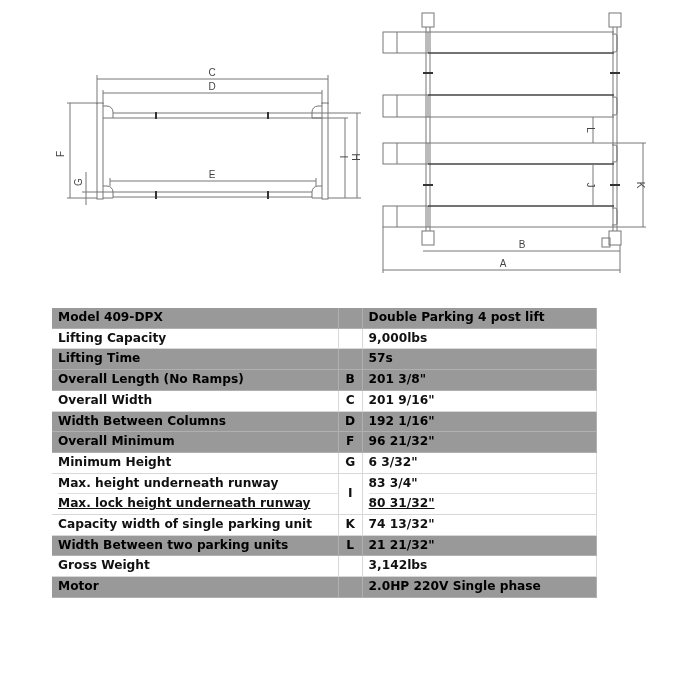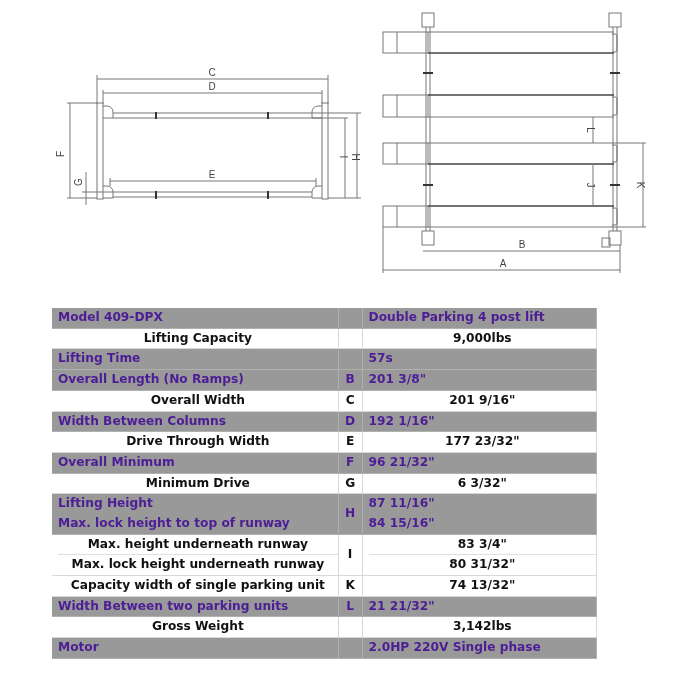--- a/index.html
+++ b/index.html
@@ -4,27 +4,27 @@
 <style>
   html, body { margin: 0; padding: 0; background: #ffffff; }
   body { width: 700px; height: 700px; position: relative; overflow: hidden; font-family: "DejaVu Sans", sans-serif; }
   .diagram { position: absolute; left: 0; top: 0; }
   .spec-table {
     position: absolute; left: 52px; top: 308px; width: 545px;
     border-collapse: collapse; font-family: "DejaVu Sans", sans-serif;
     font-size: 12.2px; font-weight: bold;
   }
   .spec-table td { padding: 0 0 0 6px; height: 19.7px; line-height: 19.7px; white-space: nowrap; border-right: 1px solid #d8d8d8; border-bottom: 1px solid #d8d8d8; }
-  .spec-table tr.dark td { background: #999999; color: #4c1d95; border-color: #b0b0b0; margin-left: 45px; }
-  .spec-table tr.light td { background: #ffffff; color: #111111; text-align: center; }
+  .spec-table tr.dark td { background: #999999; color: #000000; border-color: #b0b0b0; margin-left: 45px; }
+  .spec-table tr.light td { background: #ffffff; color: #111111; }
   .spec-table td.col-label { width: 282px; }
   .spec-table td.col-code { width: 24px; text-align: center; padding: 0; }
   .spec-table td.col-value { width: 232px; }
   .spec-table .sub { display: block; height: 19.7px; line-height: 19.7px; }
-  .spec-table tr.light .sub + .sub { border-top: 1px solid #e0e0e0; }
+  .spec-table tr.light .sub + .sub { border-top: 1px solid #e0e0e0; text-decoration: underline; }
   .dim-label { font-family: "Liberation Sans", sans-serif; font-size: 10px; fill: #444444; }
 </style>
 </head>
 <body>
 
 <svg class="diagram" width="700" height="300" viewBox="0 0 700 300">
   <g stroke="#777" stroke-width="1" fill="none">
 
     <line x1="97" y1="79" x2="328" y2="79"></line>
     <line x1="97" y1="75" x2="97" y2="104"></line>
@@ -168,45 +168,29 @@
       <tr class="light">
         <td class="col-label">Overall Width</td>
         <td class="col-code">C</td>
         <td class="col-value">201 9/16"</td>
       </tr>
       <tr class="dark">
         <td class="col-label">Width Between Columns</td>
         <td class="col-code">D</td>
         <td class="col-value">192 1/16"</td>
       </tr>
-      <tr class="light">
-        <td class="col-label">Drive Through Width</td>
-        <td class="col-code">E</td>
-        <td class="col-value">177 23/32"</td>
-      </tr>
       <tr class="dark">
         <td class="col-label">Overall Minimum</td>
         <td class="col-code">F</td>
         <td class="col-value">96 21/32"</td>
       </tr>
       <tr class="light">
-        <td class="col-label">Minimum Drive</td>
+        <td class="col-label">Minimum Height</td>
         <td class="col-code">G</td>
         <td class="col-value">6 3/32"</td>
-      </tr>
-      <tr class="dark">
-        <td class="col-label">
-          <span class="sub">Lifting Height</span>
-          <span class="sub">Max. lock height to top of runway</span>
-        </td>
-        <td class="col-code">H</td>
-        <td class="col-value">
-          <span class="sub">87 11/16"</span>
-          <span class="sub">84 15/16"</span>
-        </td>
       </tr>
       <tr class="light">
         <td class="col-label">
           <span class="sub">Max. height underneath runway</span>
           <span class="sub">Max. lock height underneath runway</span>
         </td>
         <td class="col-code">I</td>
         <td class="col-value">
           <span class="sub">83 3/4"</span>
           <span class="sub">80 31/32"</span>

